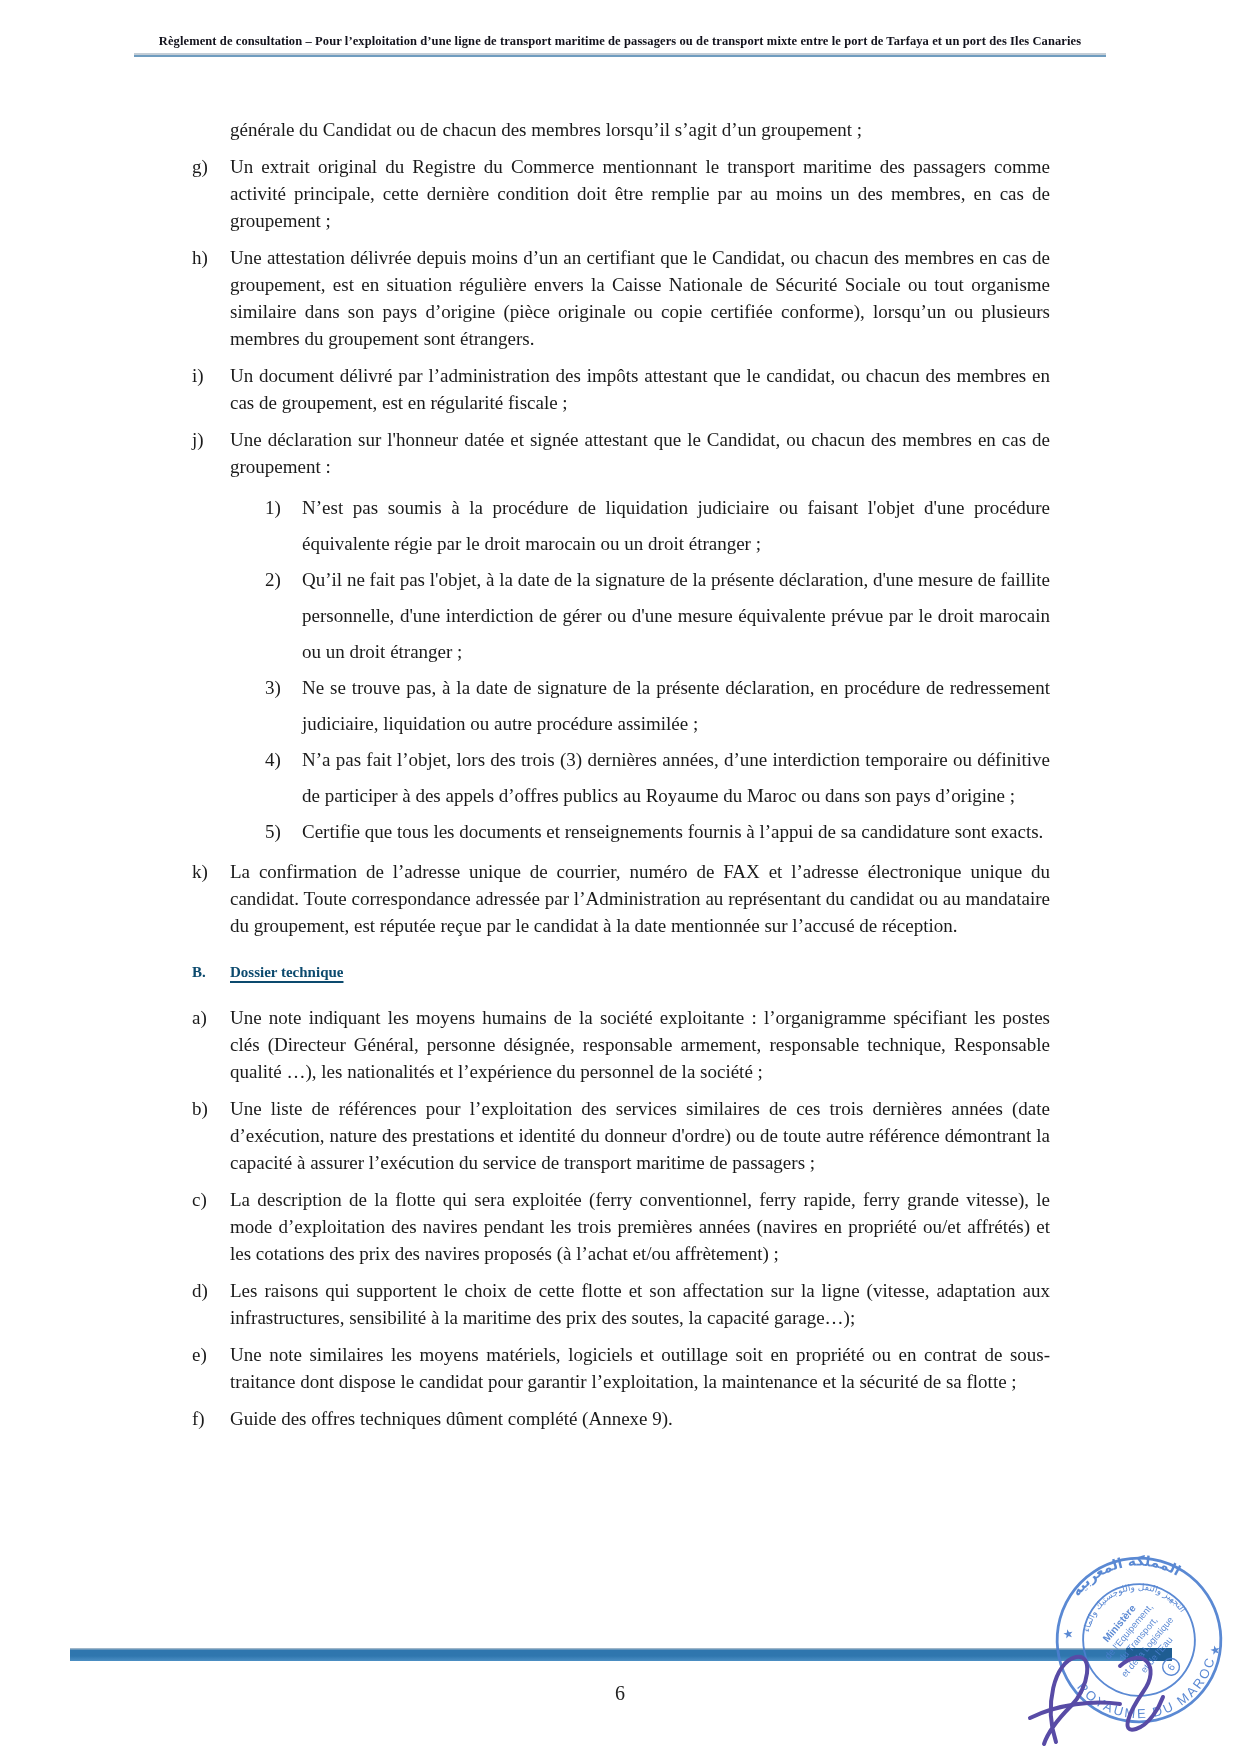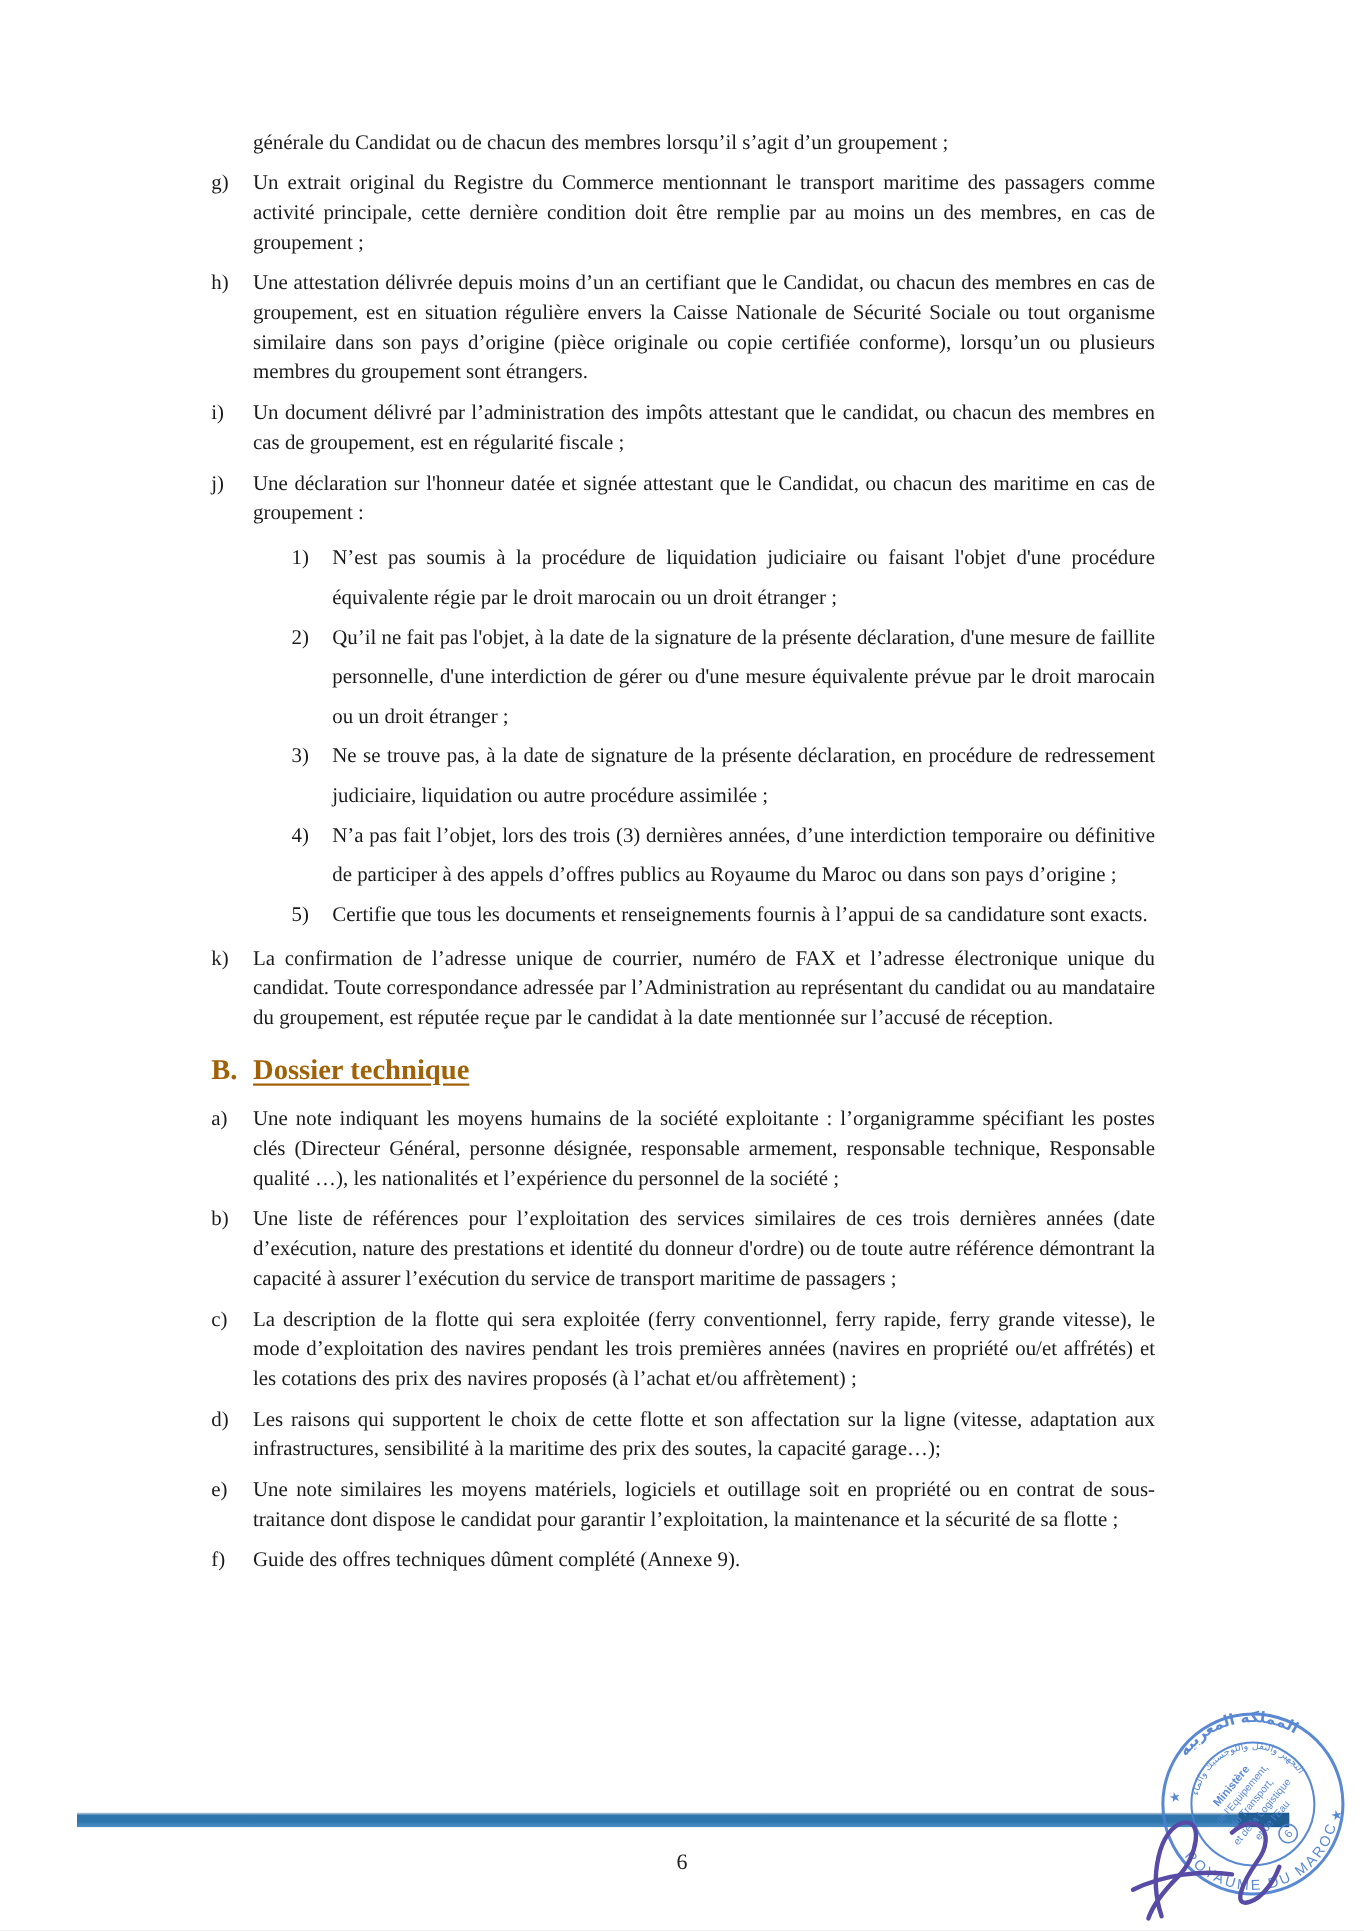--- a/index.html
+++ b/index.html
@@ -29,21 +29,21 @@
     font-size:19px;line-height:27px;
   }
   .cont-line{margin:0 0 10px 38px;text-align:justify;}
   .item{display:flex;margin:0 0 10px 0;}
   .item .lbl{flex:0 0 38px;}
   .item .txt{flex:1;text-align:justify;}
   .sublist{margin:4px 0 8px 73px;}
   .subitem{display:flex;line-height:36px;}
   .subitem .slbl{flex:0 0 37px;}
   .subitem .stxt{flex:1;text-align:justify;}
-  .sec-b{margin:20px 0 18px 0;font-size:26px;font-weight:bold;color:#a16207;}
+  .sec-b{margin:20px 0 18px 0;font-size:15px;font-weight:bold;color:#0c4a6e;}
   .sec-b .lbl-b{display:inline-block;width:38px;}
   .sec-b .sec-title{text-decoration:underline;text-decoration-thickness:2px;text-underline-offset:4px;}
   
   .footer-bar{
     position:absolute;left:70px;top:1648px;width:1102px;height:13px;
     background:linear-gradient(to bottom,#9fb6c9 0,#9fb6c9 1px,#2f76ae 2px,#2f76ae 8px,#4c8fc4 13px);
     z-index:1;
   }
   .footer-bar .bar-cap{
     position:absolute;right:0;top:0;width:46px;height:100%;
@@ -55,20 +55,24 @@
   }
   
   .stamp{position:absolute;left:1046px;top:1540px;width:186px;height:200px;z-index:2;}
   .signature{position:absolute;left:1022px;top:1642px;width:160px;height:118px;z-index:3;}
 </style>
 </head>
 <body>
 
 <div class="page">
 
+  <div class="hdr">
+    <div class="hdr-title">Règlement de consultation – Pour l’exploitation d’une ligne de transport maritime de passagers ou de transport mixte entre le port de Tarfaya et un port des Iles Canaries</div>
+    <div class="hdr-rule"></div>
+  </div>
 
   <div class="content">
 
     <p class="cont-line">générale du Candidat ou de chacun des membres lorsqu’il s’agit d’un groupement ;</p>
 
     <div class="item">
       <span class="lbl">g)</span>
       <div class="txt">Un extrait original du Registre du Commerce mentionnant le transport maritime des passagers comme activité principale, cette dernière condition doit être remplie par au moins un des membres, en cas de groupement ;</div>
     </div>
 
@@ -77,21 +81,21 @@
       <div class="txt">Une attestation délivrée depuis moins d’un an certifiant que le Candidat, ou chacun des membres en cas de groupement, est en situation régulière envers la Caisse Nationale de Sécurité Sociale ou tout organisme similaire dans son pays d’origine (pièce originale ou copie certifiée conforme), lorsqu’un ou plusieurs membres du groupement sont étrangers.</div>
     </div>
 
     <div class="item">
       <span class="lbl">i)</span>
       <div class="txt">Un document délivré par l’administration des impôts attestant que le candidat, ou chacun des membres en cas de groupement, est en régularité fiscale ;</div>
     </div>
 
     <div class="item">
       <span class="lbl">j)</span>
-      <div class="txt">Une déclaration sur l'honneur datée et signée attestant que le Candidat, ou chacun des maritime en cas de groupement :</div>
+      <div class="txt">Une déclaration sur l'honneur datée et signée attestant que le Candidat, ou chacun des membres en cas de groupement :</div>
     </div>
 
     <div class="sublist">
       <div class="subitem">
         <span class="slbl">1)</span>
         <div class="stxt">N’est pas soumis à la procédure de liquidation judiciaire ou faisant l'objet d'une procédure équivalente régie par le droit marocain ou un droit étranger ;</div>
       </div>
       <div class="subitem">
         <span class="slbl">2)</span>
         <div class="stxt">Qu’il ne fait pas l'objet, à la date de la signature de la présente déclaration, d'une mesure de faillite personnelle, d'une interdiction de gérer ou d'une mesure équivalente prévue par le droit marocain ou un droit étranger ;</div>

